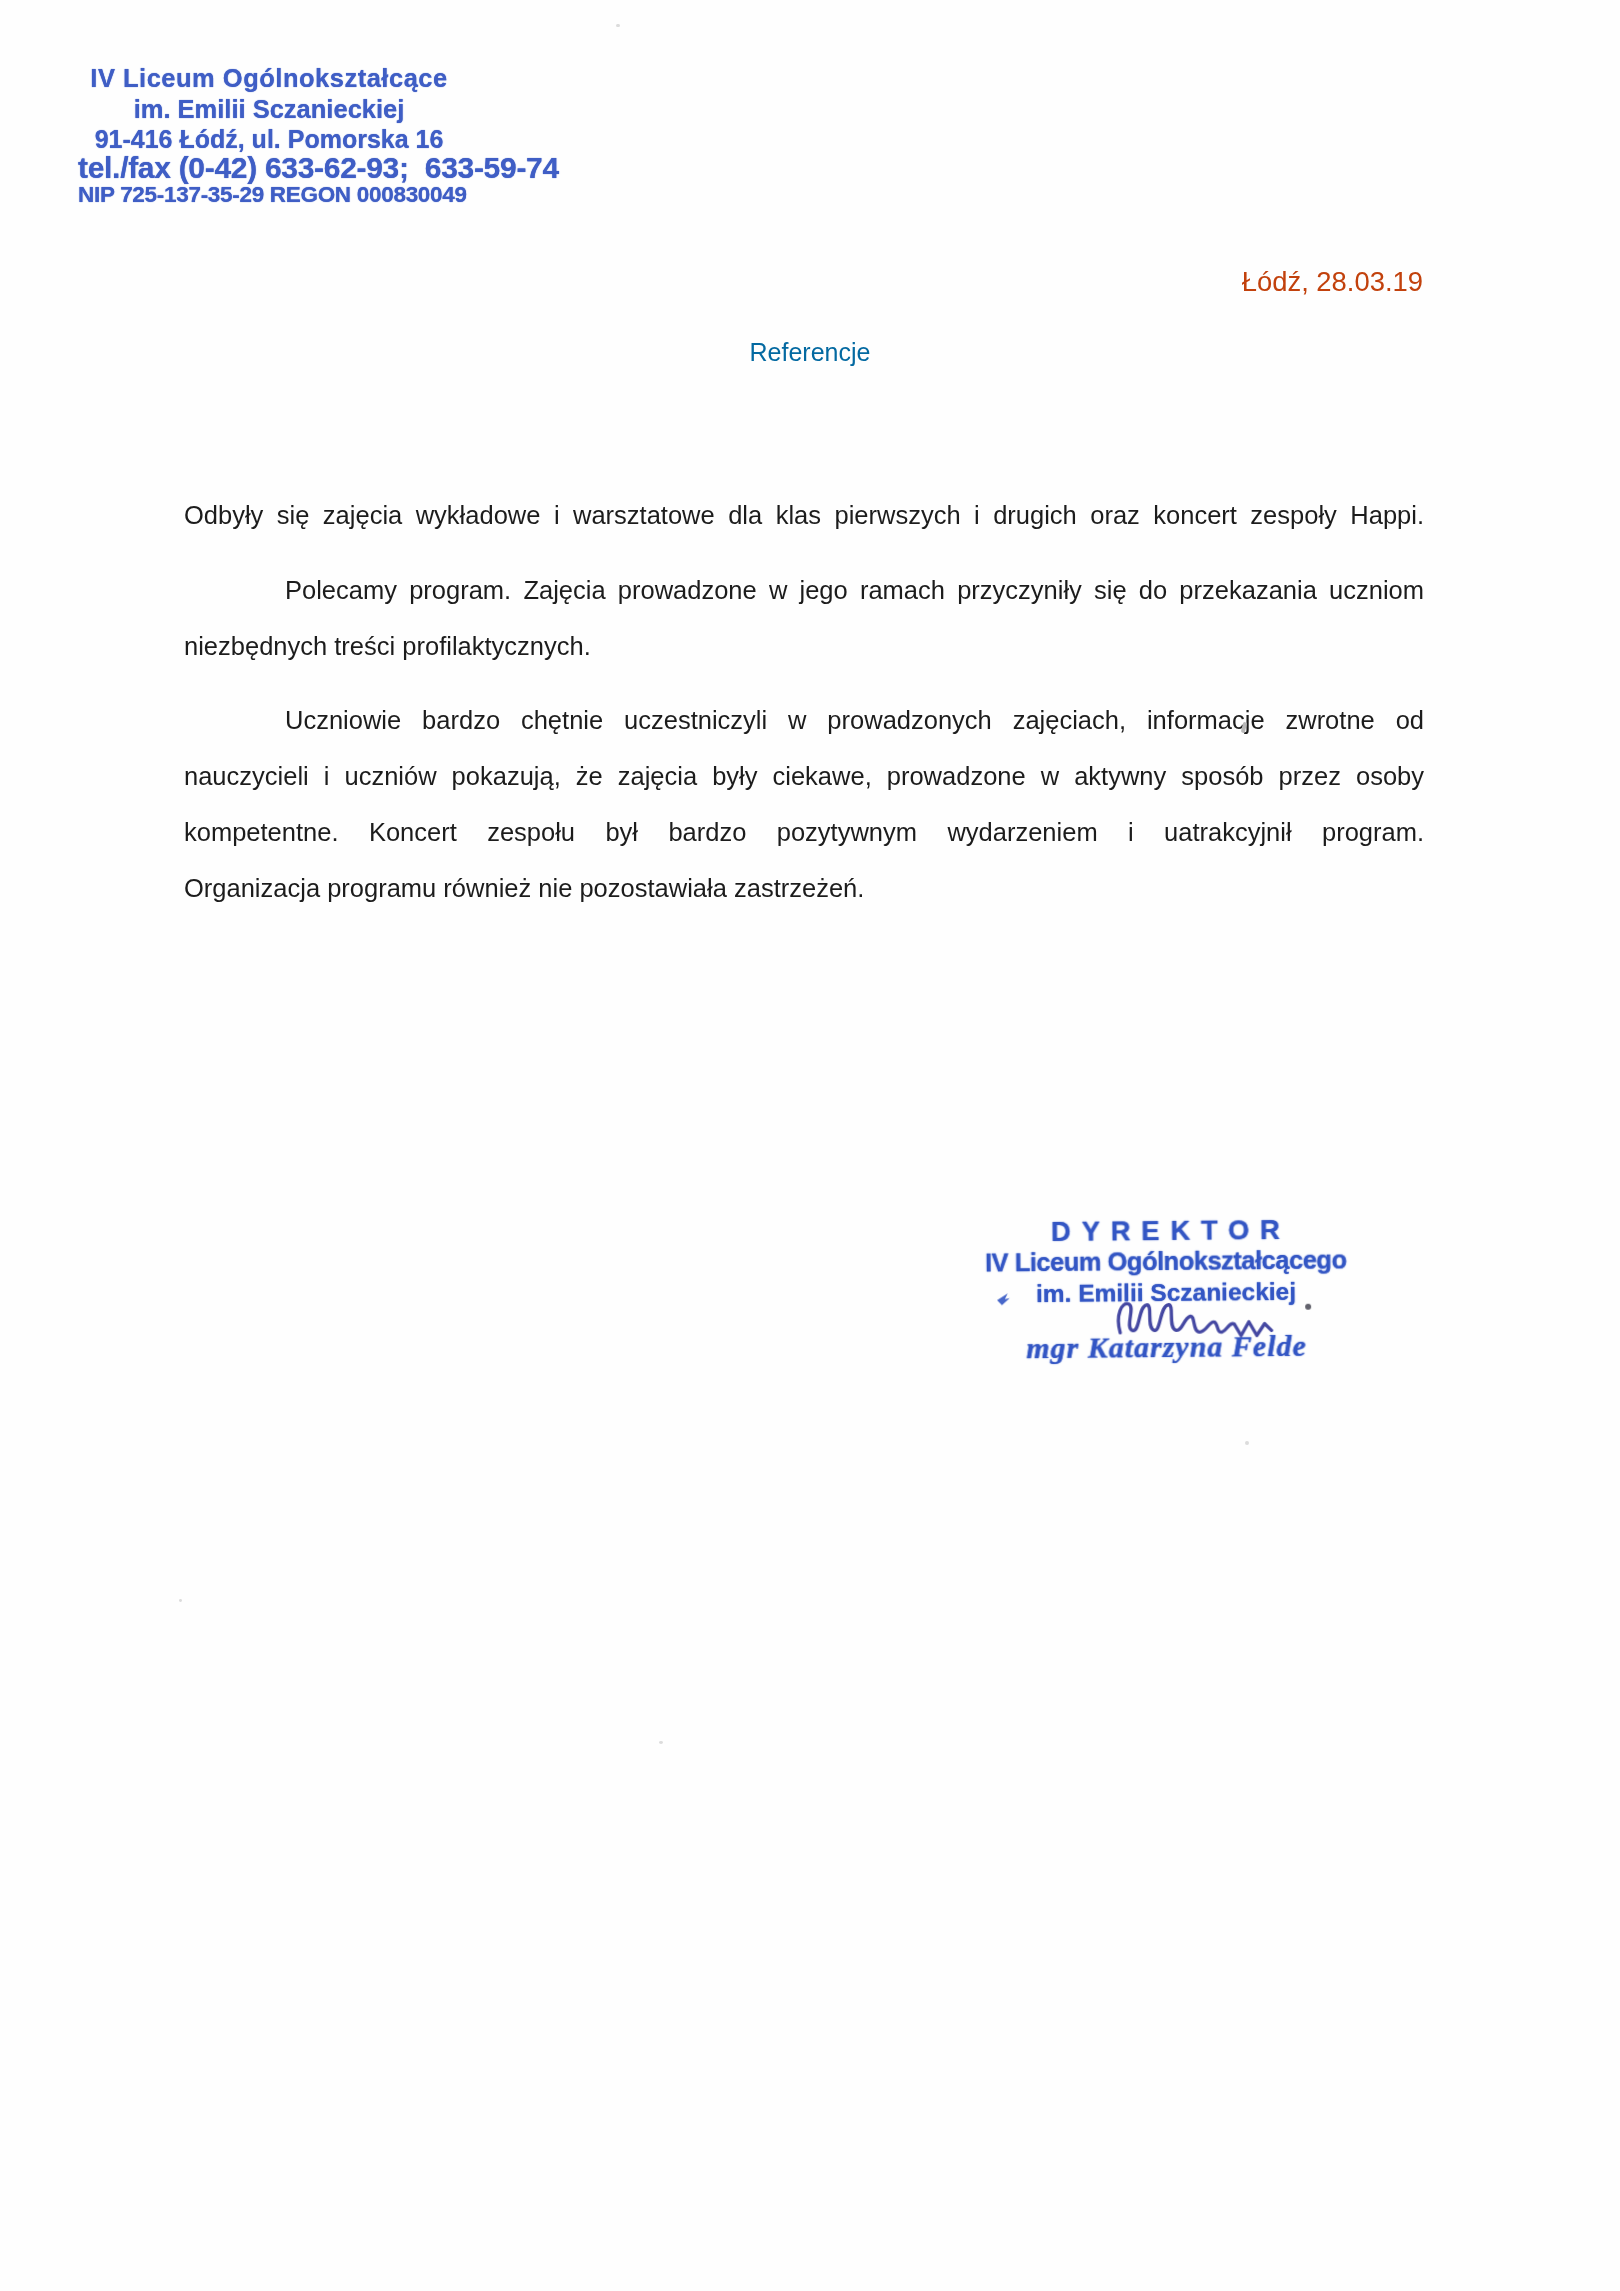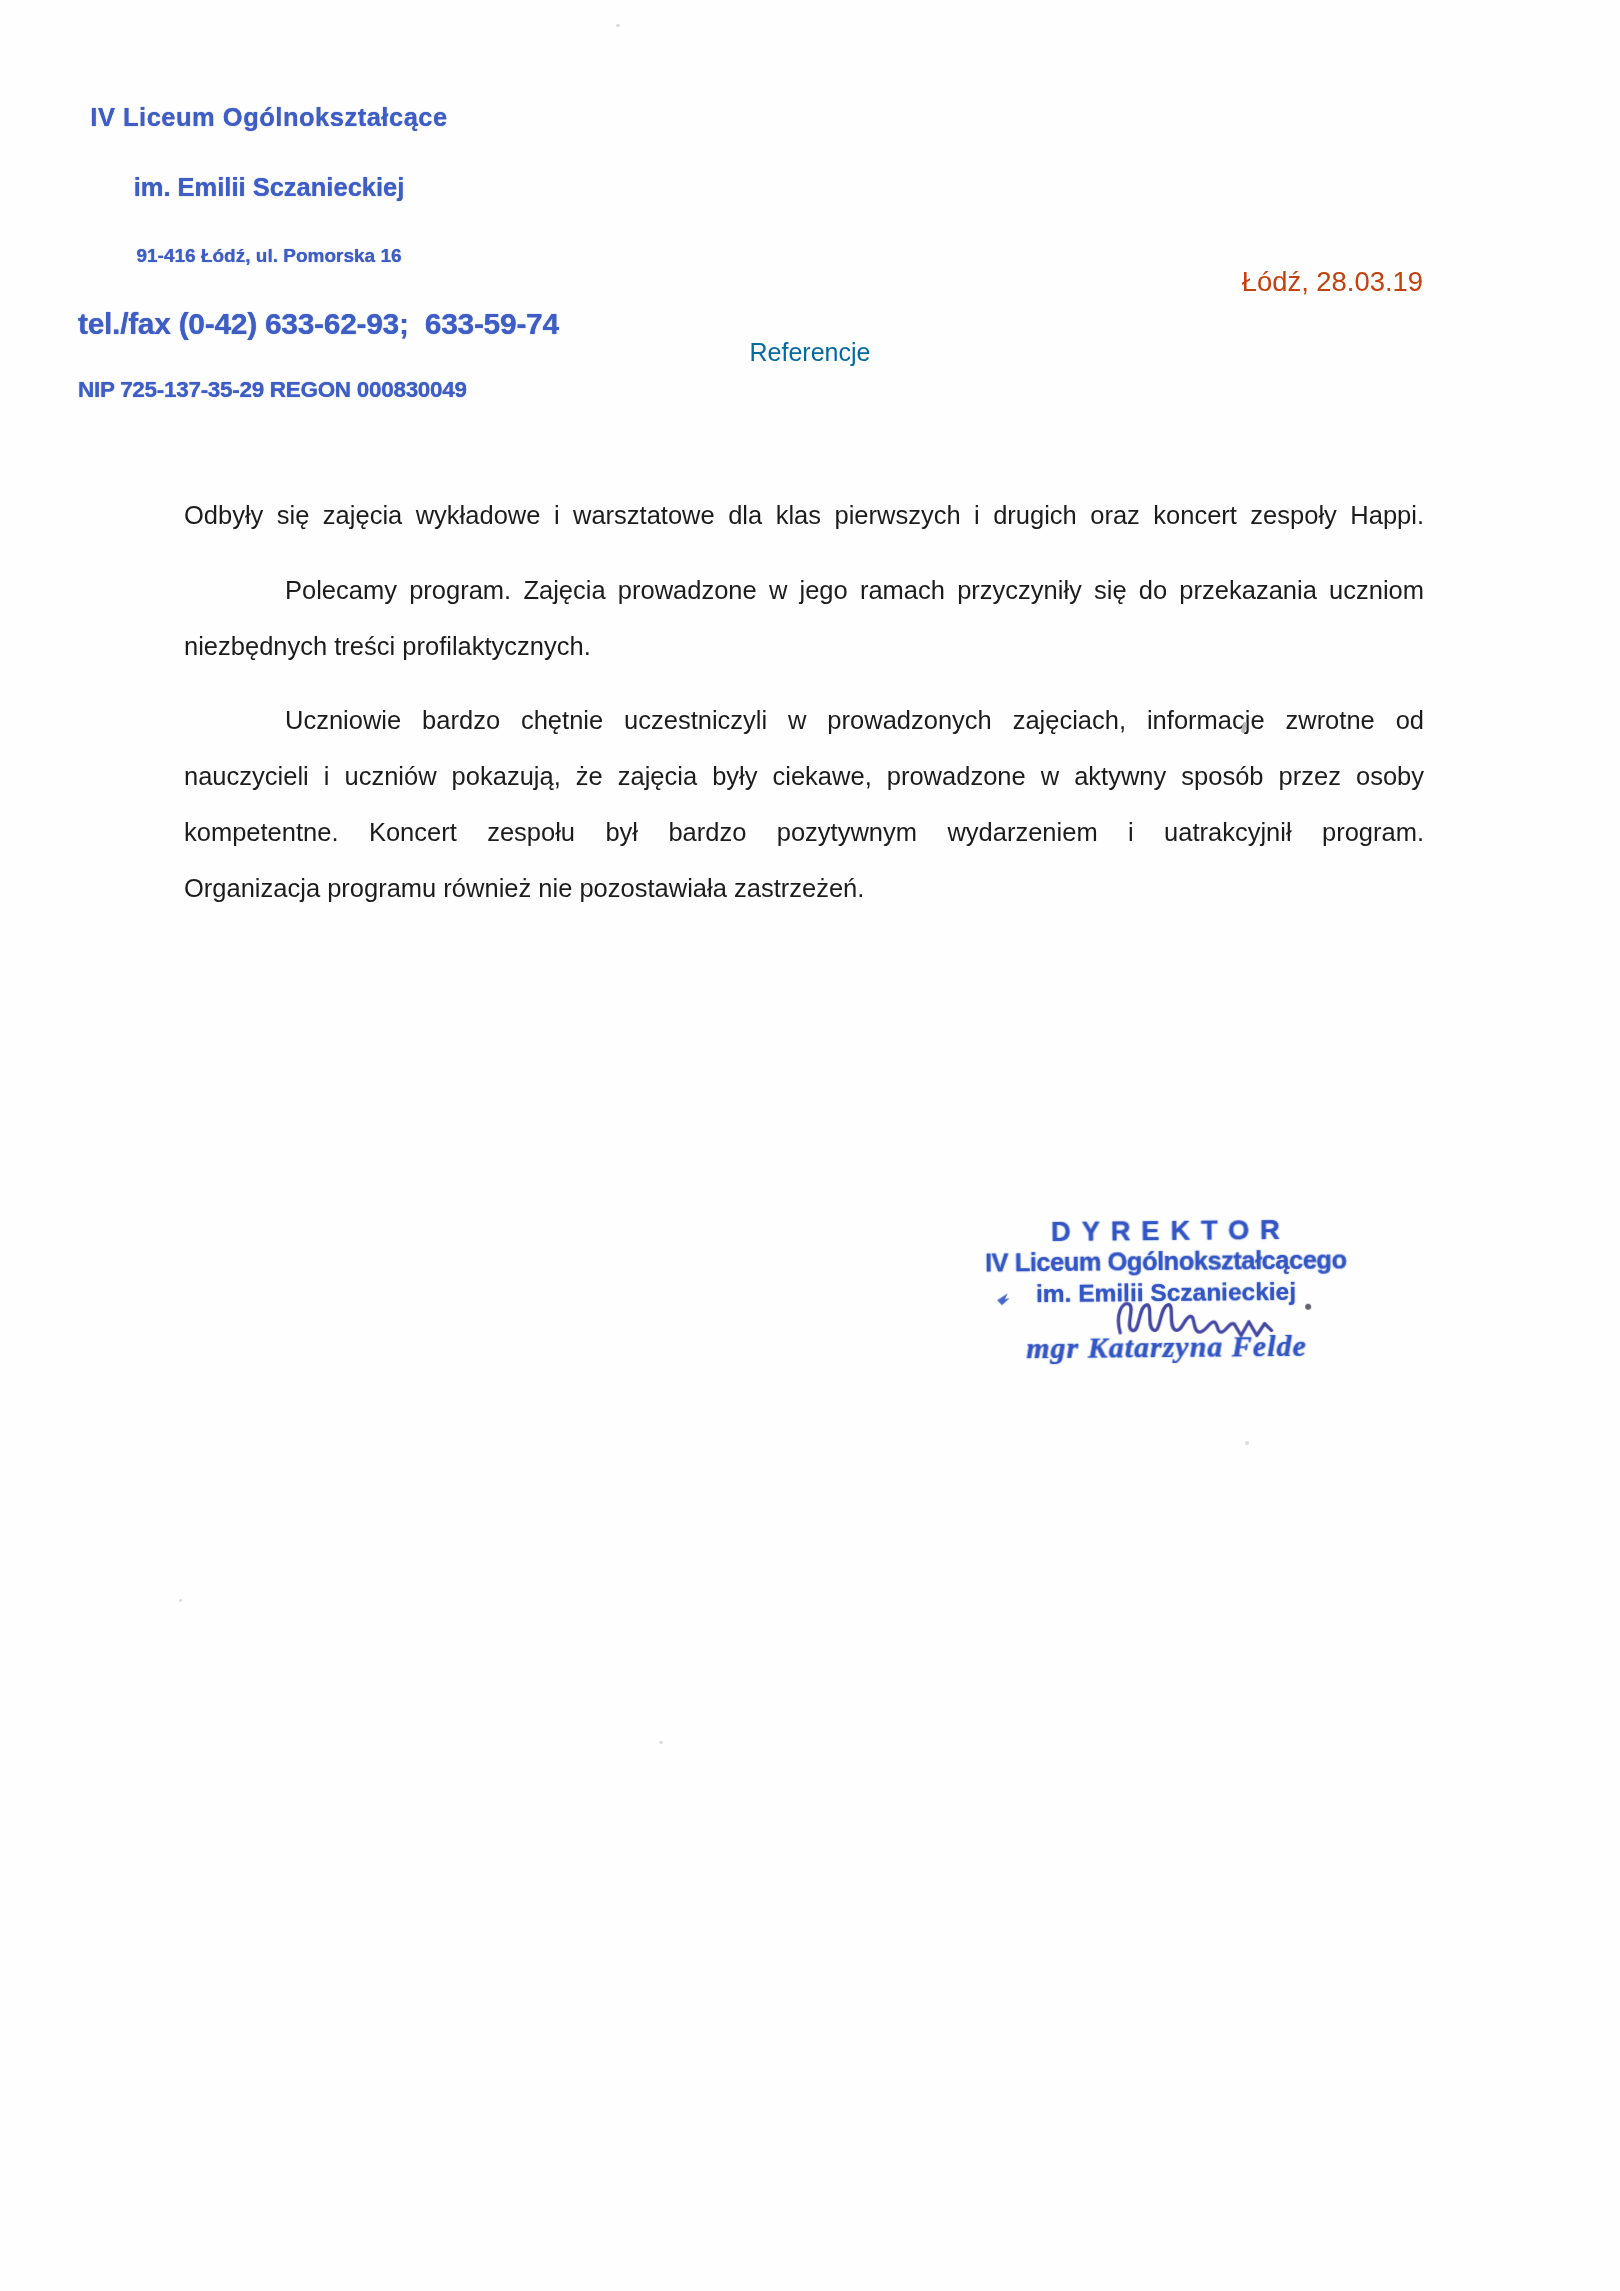--- a/index.html
+++ b/index.html
@@ -21,24 +21,24 @@
     position: absolute;
     left: 78px;
     top: 63px;
     width: 382px;
     text-align: center;
     color: var(--stamp-blue, #3f5ec5);
     font-weight: bold;
     text-shadow: 0 0 1px currentColor;
     filter: blur(0.2px);
   }
-  .hs-line { white-space: pre; margin-top: 39px; }
+  .hs-line { white-space: pre; }
   .hs-l0 { font-size: 25.5px; line-height: 31px; letter-spacing: 0.5px; }
   .hs-l1 { font-size: 25.5px; line-height: 30px; }
-  .hs-l2 { font-size: 19px; line-height: 30px; }
+  .hs-l2 { font-size: 25px; line-height: 30px; }
   .hs-l3 { font-size: 30px; line-height: 28px; letter-spacing: -0.3px; }
   .hs-l4 { font-size: 22.5px; line-height: 26.5px; letter-spacing: -0.3px; }
 
   
   .date-line {
     position: absolute;
     top: 266px;
     right: 197px;
     font-size: 27.4px;
     color: #c2410c;

